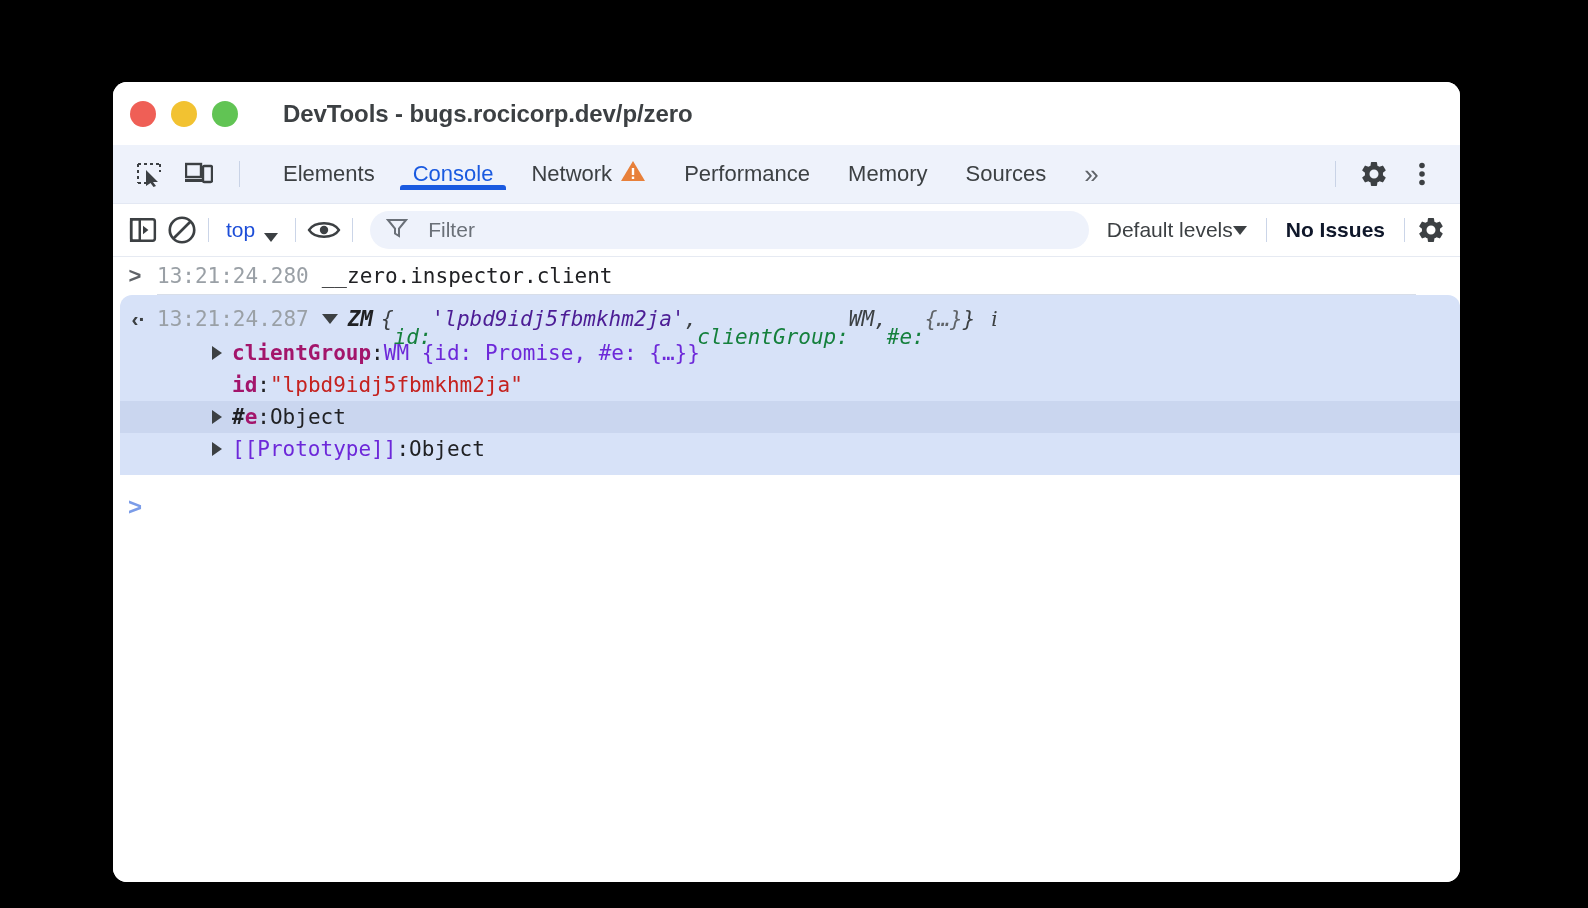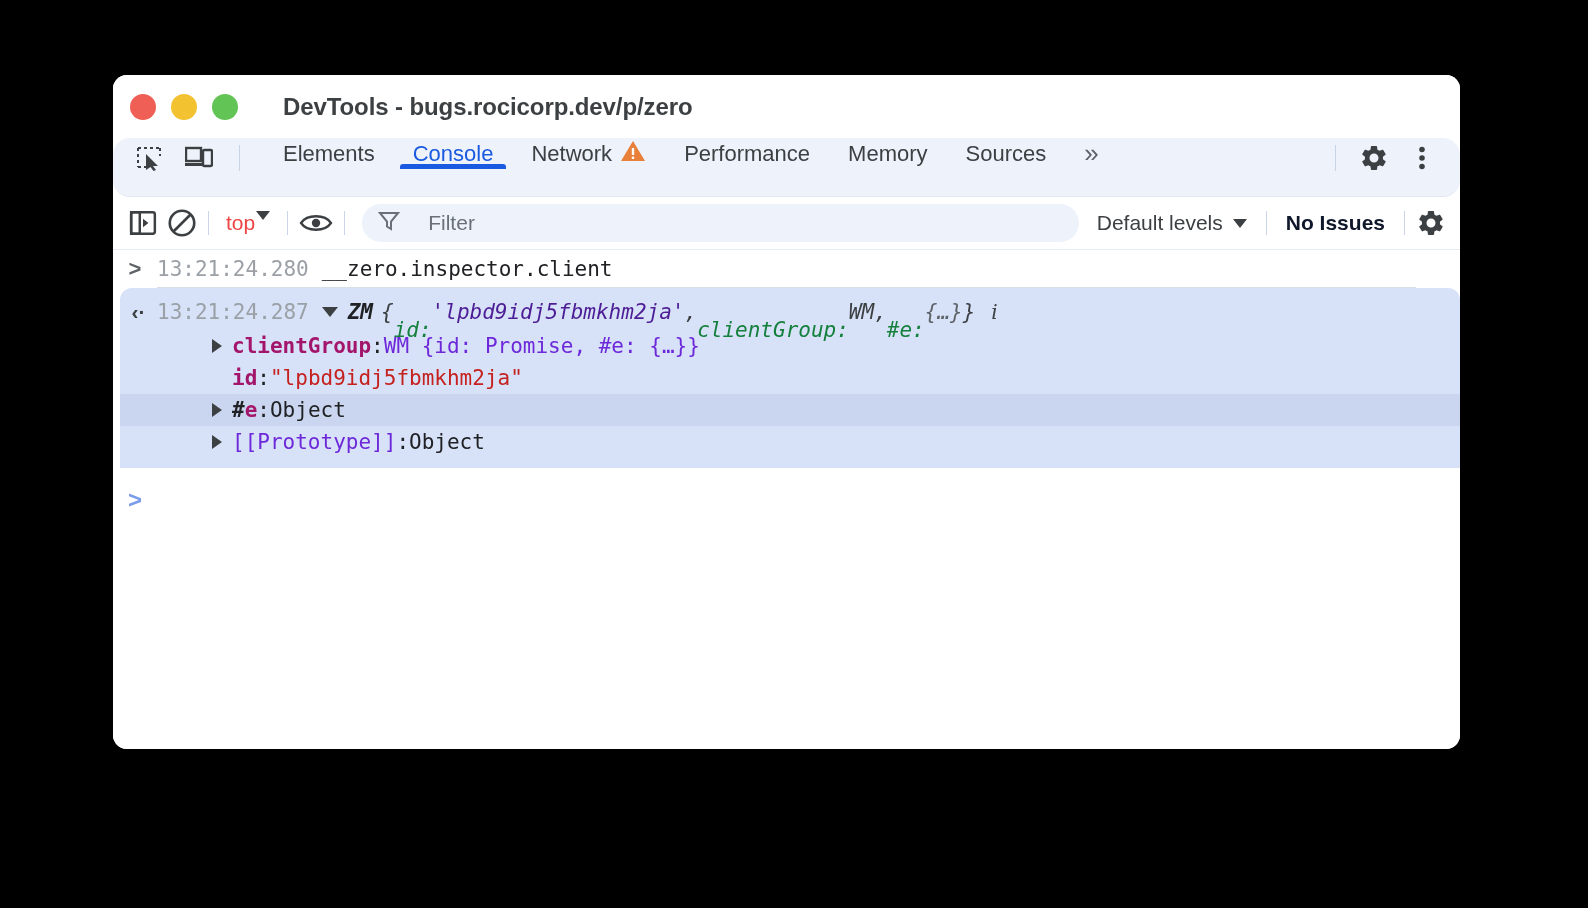--- a/index.html
+++ b/index.html
@@ -12,23 +12,23 @@
   }
   body {
     font-family: "Liberation Sans", sans-serif;
     -webkit-font-smoothing: antialiased;
   }
 
   
   .window {
     position: absolute;
     left: 113px;
-    top: 75px;
+    top: 82px;
     width: 1347px;
-    height: 674px;
+    height: 800px;
     background: #ffffff;
     border-radius: 14px;
     overflow: hidden;
     display: flex;
     flex-direction: column;
   }
 
   
   .titlebar {
     height: 63px;
@@ -52,24 +52,23 @@
     letter-spacing: -0.1px;
     white-space: nowrap;
   }
 
   
   .tabbar {
     height: 58px;
     min-height: 58px;
     background: #eef2fb;
     display: flex;
-    align-items: flex-start;
+    align-items: center;
     position: relative;
     border-bottom: 1px solid #e3e8f3;
-    border-radius: 17px;
   }
   .tabbar-left {
     display: flex;
     align-items: center;
     padding-left: 16px;
     gap: 10px;
   }
   .icon-btn {
     width: 40px; height: 40px;
     display: flex; align-items: center; justify-content: center;
@@ -133,53 +132,52 @@
     cursor: default;
   }
   .ctb-sep {
     width: 1px;
     height: 24px;
     background: #cbd5e8;
     margin: 0 11px;
   }
   .ctx-select {
     display: flex;
-    align-items: flex-start;
-    gap: 1px;
+    align-items: flex-end;
+    gap: 9px;
     font-size: 21px;
-    color: #ef4444;
+    color: #1d4ed8;
     padding: 0 6px;
     cursor: default;
   }
   .caret {
     width: 0; height: 0;
     border-left: 7px solid transparent;
     border-right: 7px solid transparent;
     border-top: 9px solid #3c4043;
   }
   .filter-box {
     flex: 1;
     height: 38px;
     background: #eef2fb;
     border-radius: 19px;
     display: flex;
     align-items: center;
     padding: 0 16px;
-    gap: 28px;
+    gap: 20px;
     margin: 0 10px 0 6px;
     min-width: 0;
   }
   .filter-placeholder {
     font-size: 21px;
     color: #6a7078;
   }
   .levels {
     display: flex;
     align-items: center;
-    gap: 10px;
     font-size: 21px;
     color: #3c4043;
     padding: 0 8px;
     white-space: nowrap;
     cursor: default;
   }
   .issues {
     font-size: 21px;
     color: #0f172a;
     padding: 0 8px;

